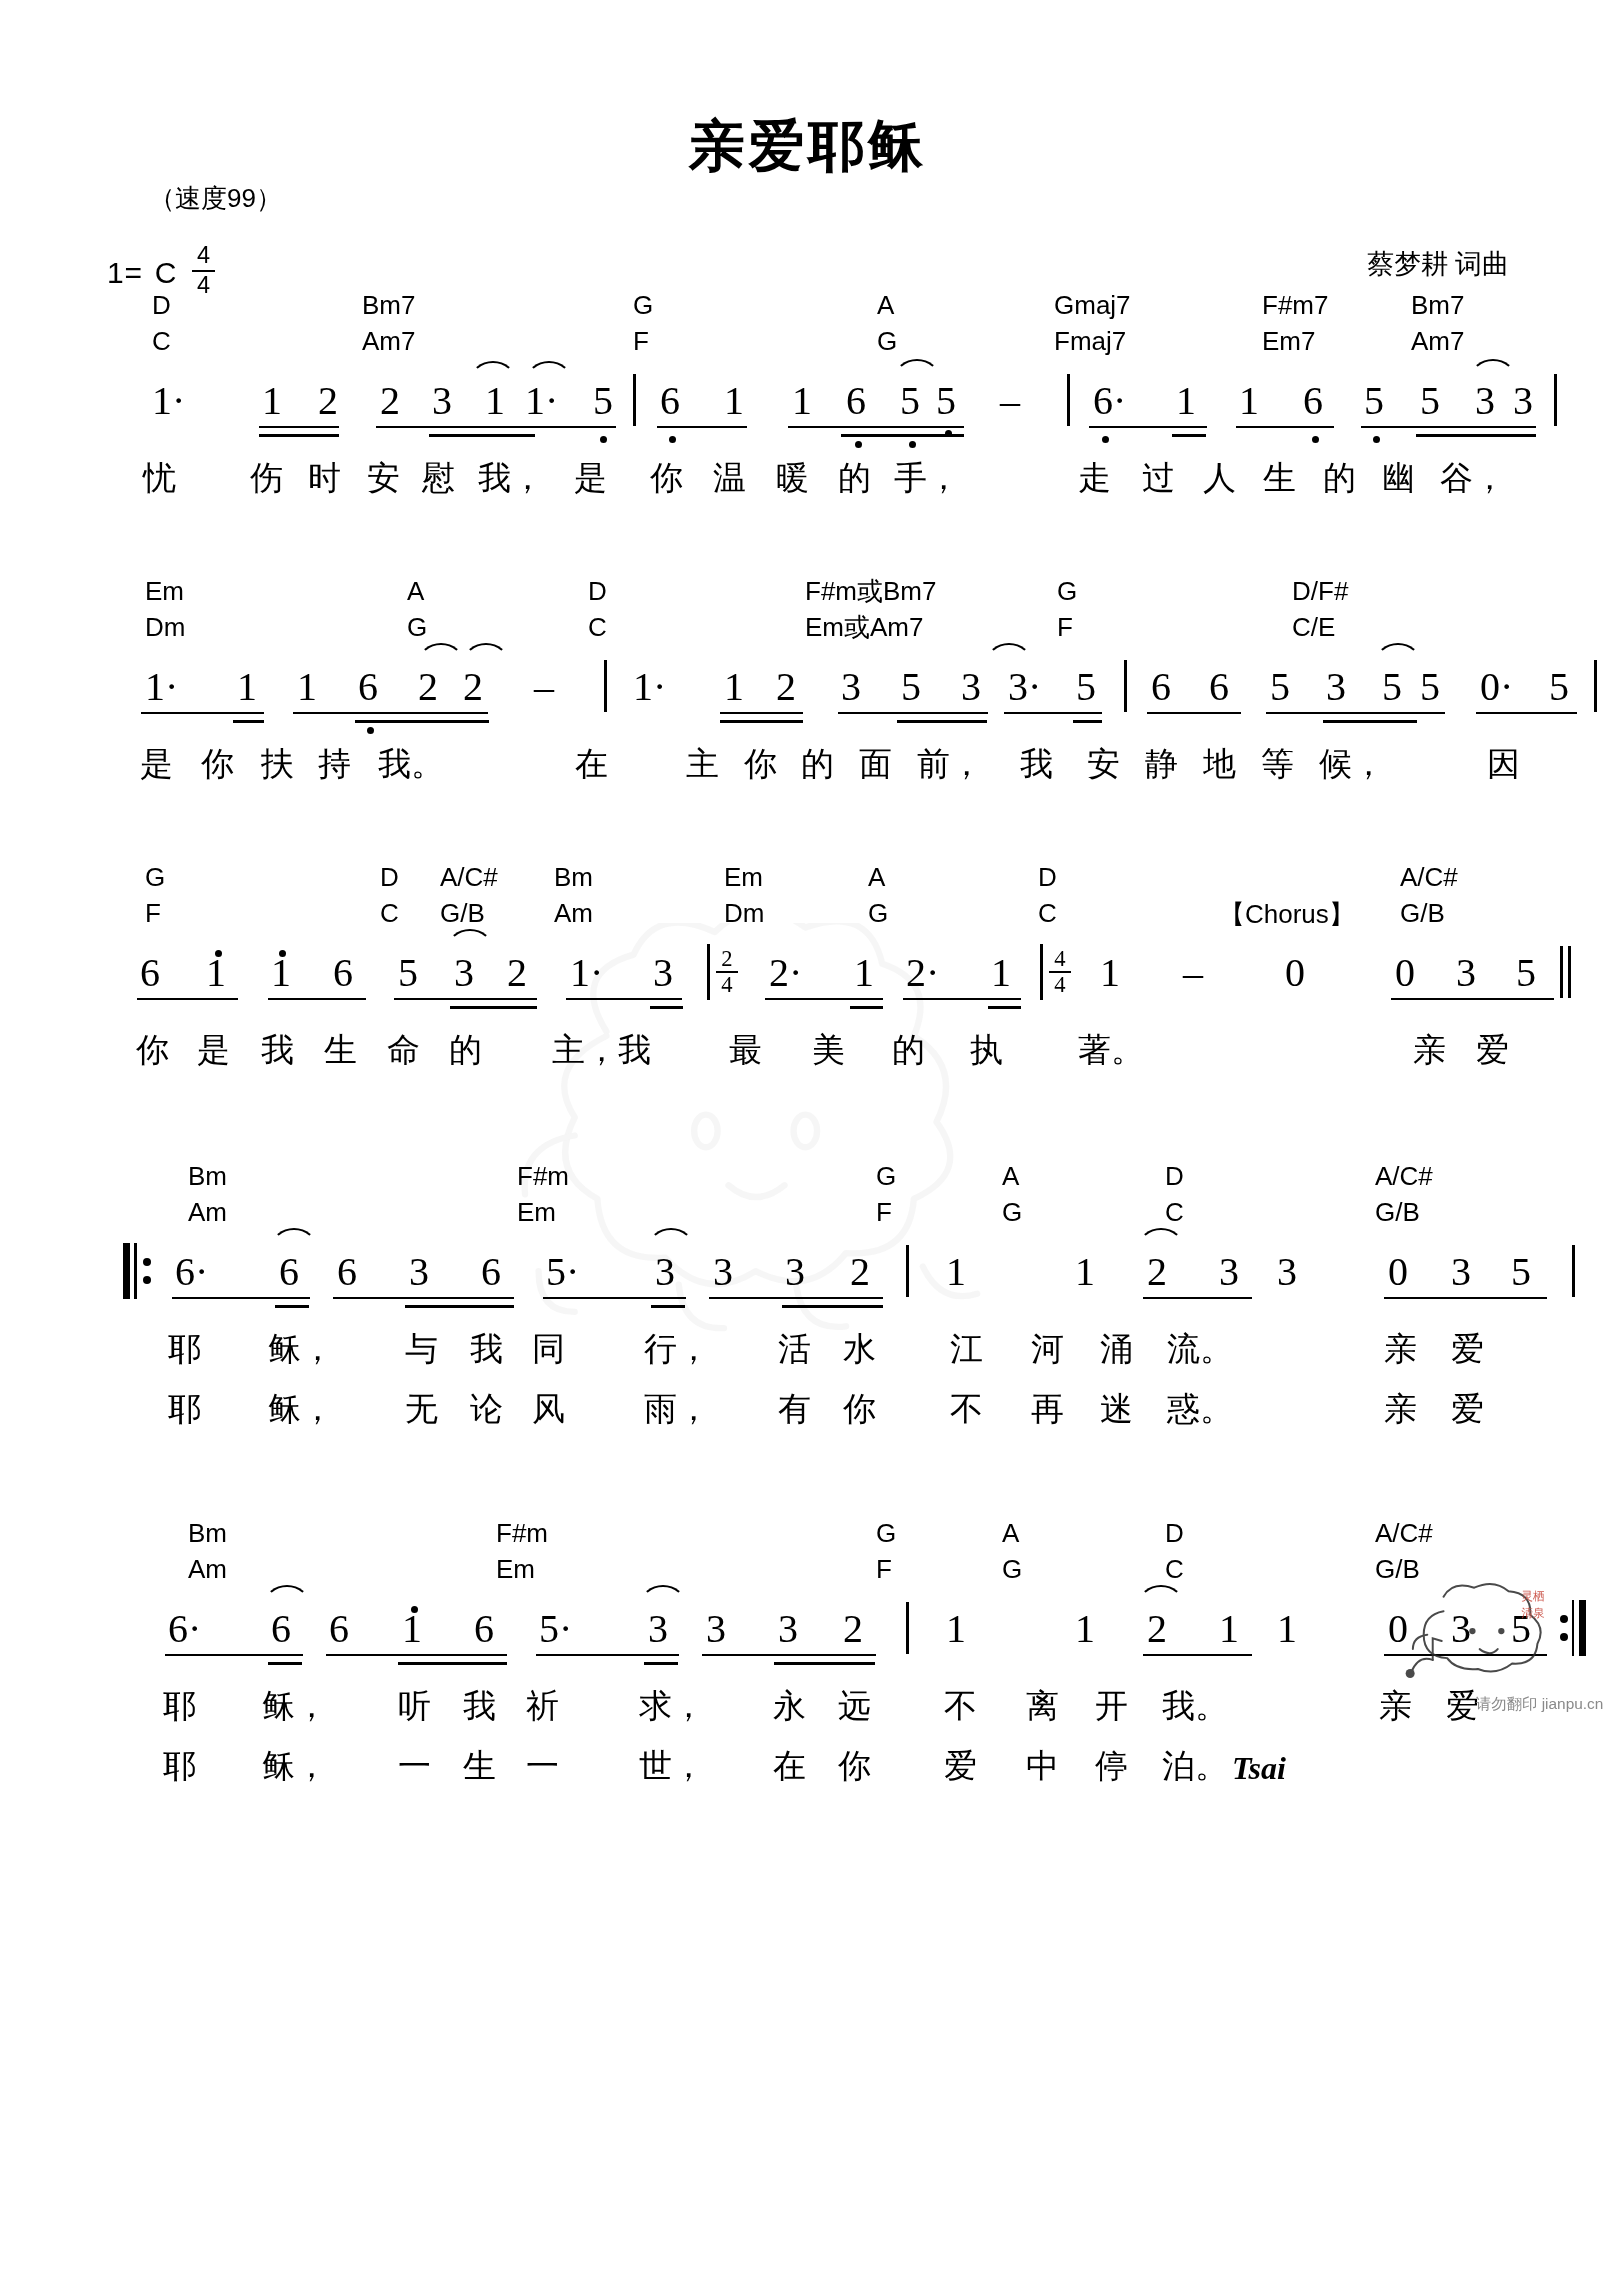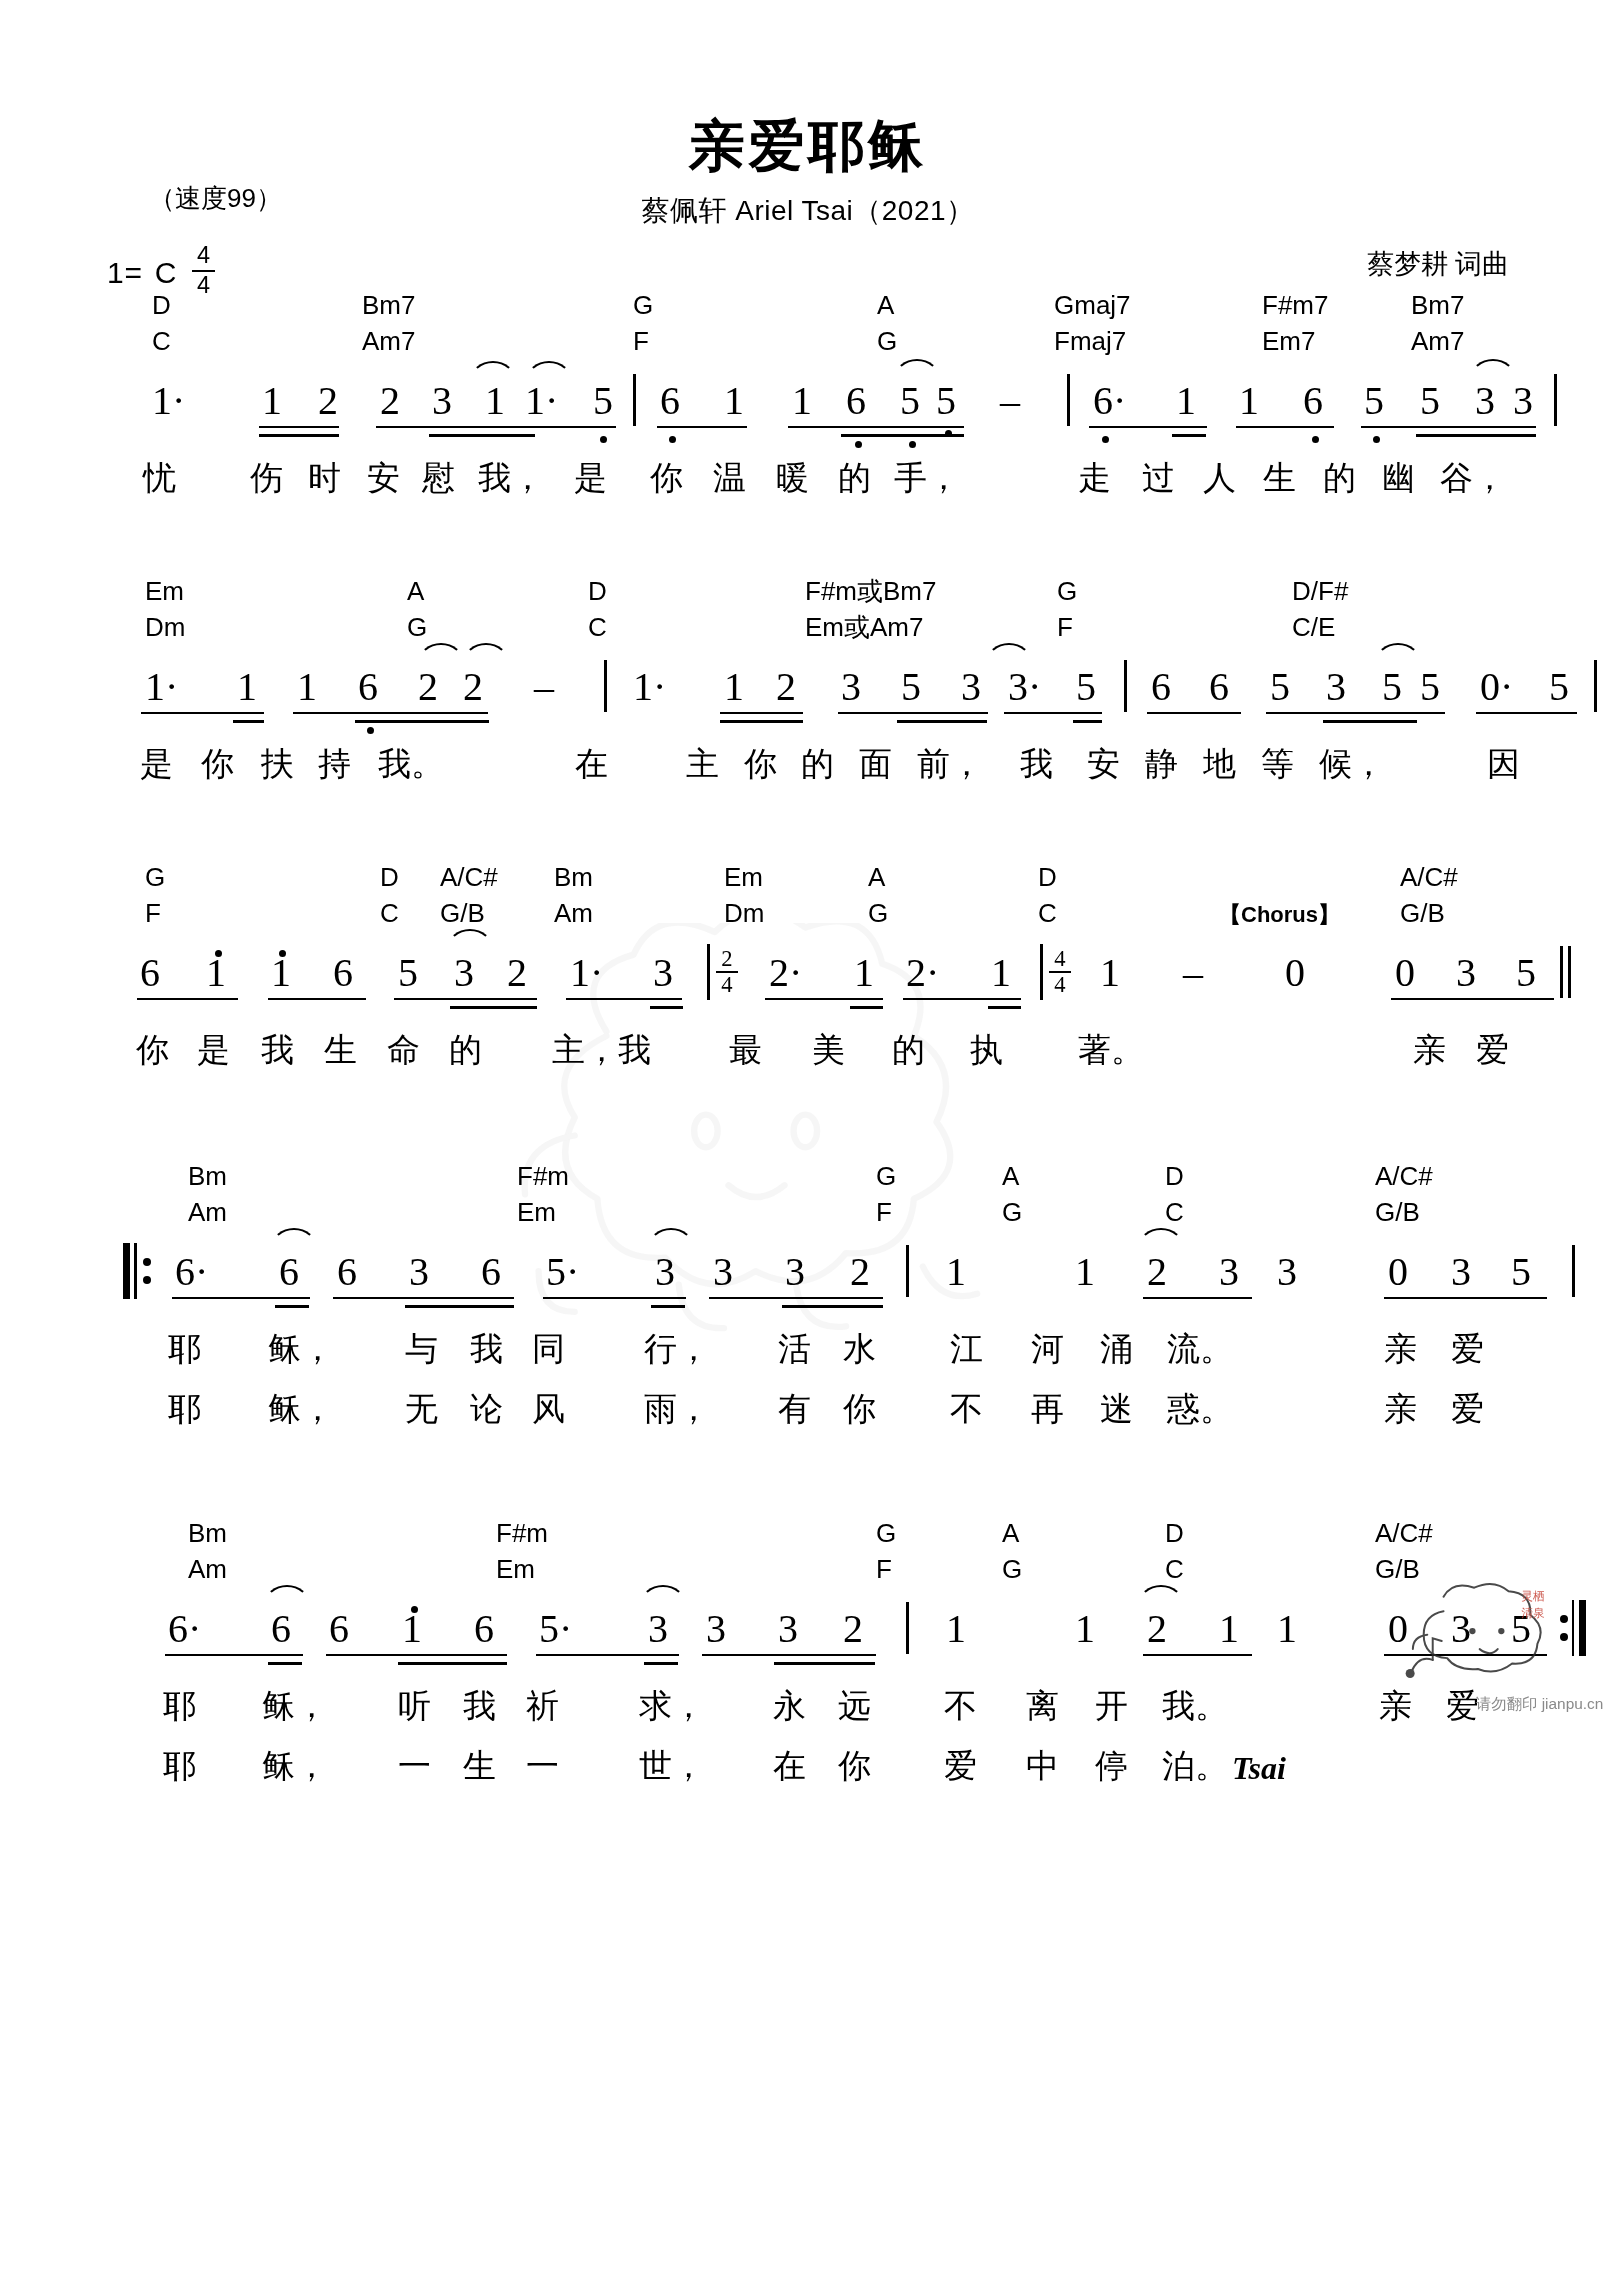--- a/index.html
+++ b/index.html
@@ -51,21 +51,21 @@
   }
 
   
   .system{position:relative;z-index:2;margin:0;}
   .chordrow{
     position:relative;height:36px;font-size:26px;letter-spacing:0px;
     font-family:"Liberation Sans","DejaVu Sans",sans-serif;
   }
   .chordrow span{position:absolute;top:0;white-space:nowrap;line-height:36px;}
   .chordrow.second{height:42px;}
-  .chorus-tag{font-weight:bold;font-size:22px;text-align:right;}
+  .chorus-tag{font-weight:normal;font-size:26px;text-align:right;}
 
   
   .noterow{
     position:relative;height:83px;
   }
   .noterow .nt{
     position:absolute;bottom:27px;font-size:40px;line-height:1;
     font-family:"Liberation Serif","DejaVu Serif",serif;white-space:nowrap;
   }
   
@@ -125,21 +125,20 @@
       <path d="M460 402 q8 50 55 44"></path>
       <path d="M600 380 q20 42 60 30"></path>
       <ellipse cx="360" cy="230" rx="13" ry="18"></ellipse>
       <ellipse cx="470" cy="230" rx="13" ry="18"></ellipse>
       <path d="M385 290 q30 26 62 0"></path>
     </g>
   </svg>
 
   <div class="header">
     <div class="title">亲爱耶稣</div>
-    <div class="subtitle">蔡佩轩 Ariel Tsai（2021）</div>
     <div class="tempo">（速度99）</div>
     <div class="keysig">
       <span class="eq">1=</span>
       <span>C</span>
       <span class="meter">
         <span class="num">4</span>
         <span class="bar"></span>
         <span class="den">4</span>
       </span>
     </div>

